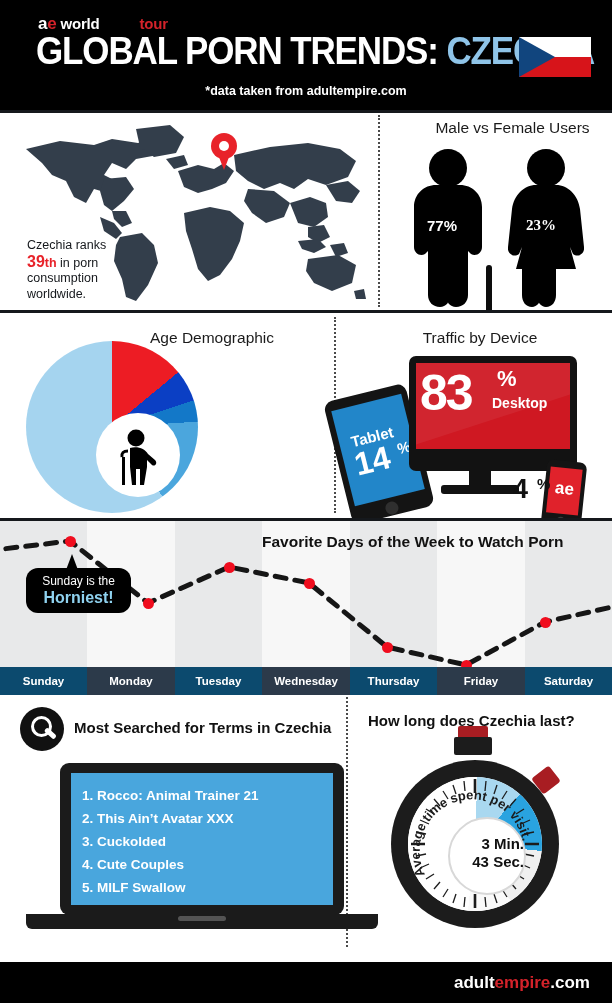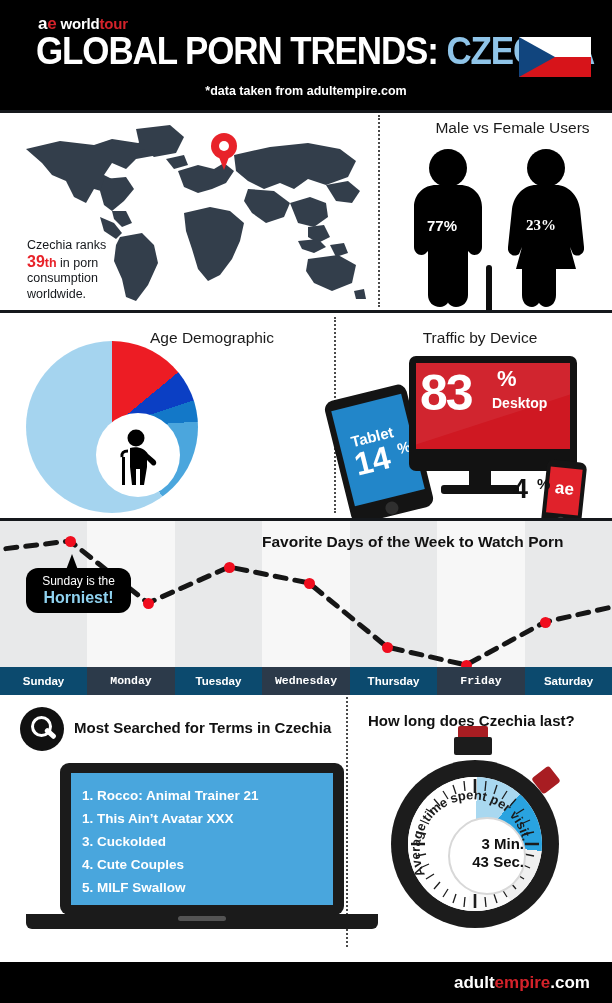--- a/index.html
+++ b/index.html
@@ -5,21 +5,21 @@
   html,body{margin:0;padding:0;background:#000;}
   body{font-family:"Liberation Sans",sans-serif;}
   #page{position:relative;width:612px;height:1003px;background:#ffffff;overflow:hidden;}
 
   
   .header{position:absolute;left:0;top:0;width:612px;height:110px;background:#000;}
   .logo{position:absolute;left:38px;top:14px;font-size:15px;font-weight:bold;letter-spacing:-.2px;color:#fff;}
   .logo .ae-a{color:#fff;font-size:17px;}
   .logo .ae-e{color:#d4222a;font-size:17px;}
   .logo .w{color:#fff;font-weight:bold;}
-  .logo .t{color:#d4222a;font-weight:bold;}
+  .logo .t{color:#d4222a;font-weight:bold;padding-left:40px;}
   .headline{position:absolute;left:36px;top:32px;font-size:38px;line-height:38px;font-weight:bold;
             color:#ffffff;letter-spacing:-1.2px;font-family:"Liberation Sans Narrow","Liberation Sans",sans-serif;
             transform:scaleX(.92);transform-origin:left center;white-space:nowrap;}
   .headline .country{color:#8fc4e8;}
   .flag{position:absolute;left:519px;top:37px;width:72px;height:40px;overflow:hidden;}
   .flag .fw{position:absolute;left:0;top:0;width:72px;height:20px;background:#fff;}
   .flag .fr{position:absolute;left:0;top:20px;width:72px;height:20px;background:#d7141a;}
   .flag .fb{position:absolute;left:0;top:0;width:0;height:0;border-top:20px solid transparent;
             border-bottom:20px solid transparent;border-left:36px solid #11457e;}
   .subnote{position:absolute;left:0;top:84px;width:612px;text-align:center;color:#fff;font-size:12.5px;font-weight:bold;}
@@ -92,21 +92,21 @@
   .chart-title{position:absolute;left:262px;top:12px;font-size:15.5px;font-weight:bold;color:#111;}
   .dot{position:absolute;width:11px;height:11px;border-radius:50%;background:#f00d1e;}
   .bubble{position:absolute;left:26px;top:568px;width:105px;height:45px;background:#000;border-radius:12px;z-index:4;}
   .bubble .l1{position:absolute;left:0;top:6px;width:105px;text-align:center;font-size:12px;color:#fff;}
   .bubble .l2{position:absolute;left:0;top:21px;width:105px;text-align:center;font-size:16px;font-weight:bold;color:#8fd2ef;}
   .bubble-tail{position:absolute;left:66px;top:554px;width:0;height:0;border-left:6px solid transparent;
                border-right:6px solid transparent;border-bottom:16px solid #000;z-index:4;}
   .daybar{position:absolute;left:0;top:667px;width:612px;height:28px;background:#0c4a6e;}
   .daycell{position:absolute;top:0;height:28px;line-height:28px;text-align:center;font-size:11.5px;
            font-weight:bold;color:#fff;}
-  .daycell.alt{background:#2c3a4a;font-family:Liberation Mono, monospace;}
+  .daycell.alt{background:#2c3a4a;}
 
   
   .bot-sec{position:absolute;left:0;top:695px;width:612px;height:262px;background:#fff;}
   .mag{position:absolute;left:20px;top:12px;width:44px;height:44px;border-radius:50%;background:#111;}
   .mag .lens{position:absolute;left:11px;top:9px;width:15px;height:15px;border-radius:50%;border:3.5px solid #fff;}
   .mag .hdl{position:absolute;left:24px;top:24px;width:13px;height:4.5px;background:#fff;transform:rotate(42deg);border-radius:2px;}
   .search-title{position:absolute;left:74px;top:24px;font-size:15px;font-weight:bold;color:#111;}
   .laptop-body{position:absolute;left:60px;top:763px;width:284px;height:152px;background:#1b1b1b;border-radius:9px;}
   .laptop-screen{position:absolute;left:11px;top:10px;width:262px;height:132px;background:#49a6dd;}
   .laptop-base{position:absolute;left:26px;top:914px;width:352px;height:15px;background:#1b1b1b;border-radius:0 0 6px 6px;}
@@ -351,21 +351,21 @@
     </div>
     <div class="search-title">Most Searched for Terms in Czechia</div>
     <div class="vdash" style="left:346px;top:2px;height:250px;"></div>
     <div class="dur-title">How long does Czechia last?</div>
   </div>
 
   <div class="laptop-body">
     <div class="laptop-screen"></div>
   </div>
   <div class="term" style="top:788px;">1. Rocco: Animal Trainer 21</div>
-  <div class="term" style="top:811px;">1. This Ain’t Avatar XXX</div>
+  <div class="term" style="top:811px;">2. This Ain’t Avatar XXX</div>
   <div class="term" style="top:834px;">3. Cuckolded</div>
   <div class="term" style="top:857px;">4. Cute Couples</div>
   <div class="term" style="top:880px;">5. MILF Swallow</div>
   <div class="laptop-base"></div>
   <div class="laptop-notch"></div>
 
   <div class="crown-top"></div>
   <div class="crown"></div>
   <div class="side-btn"></div>
   <div class="watch">

